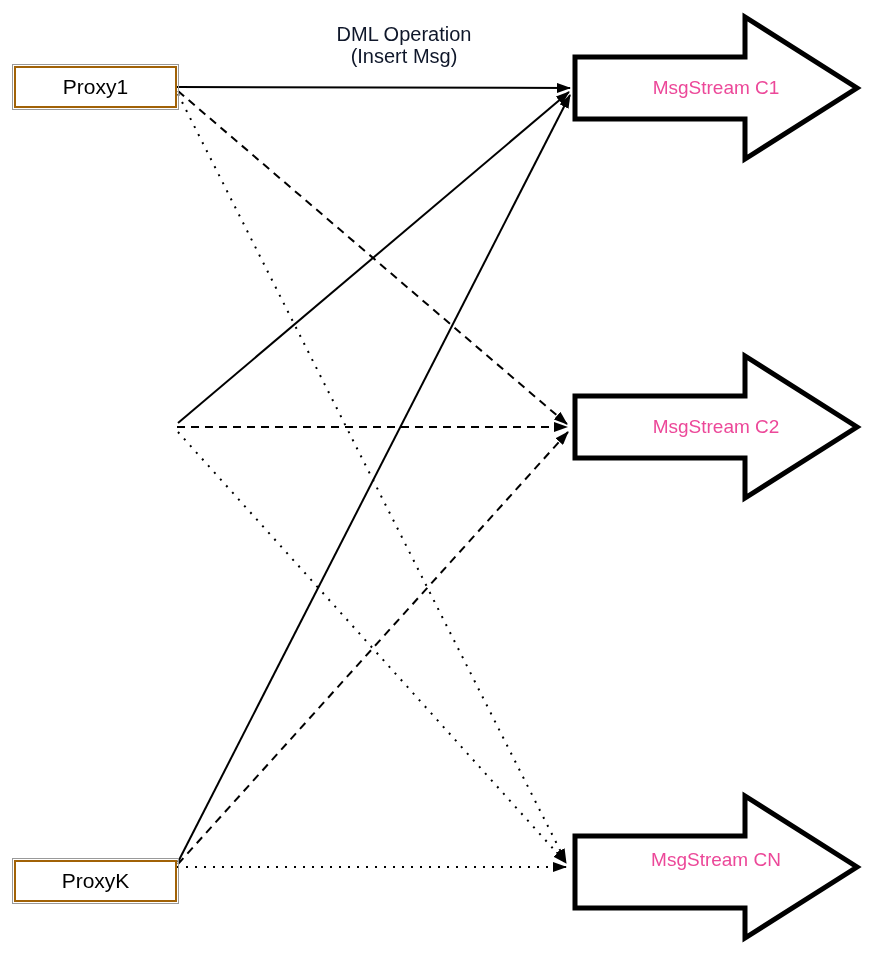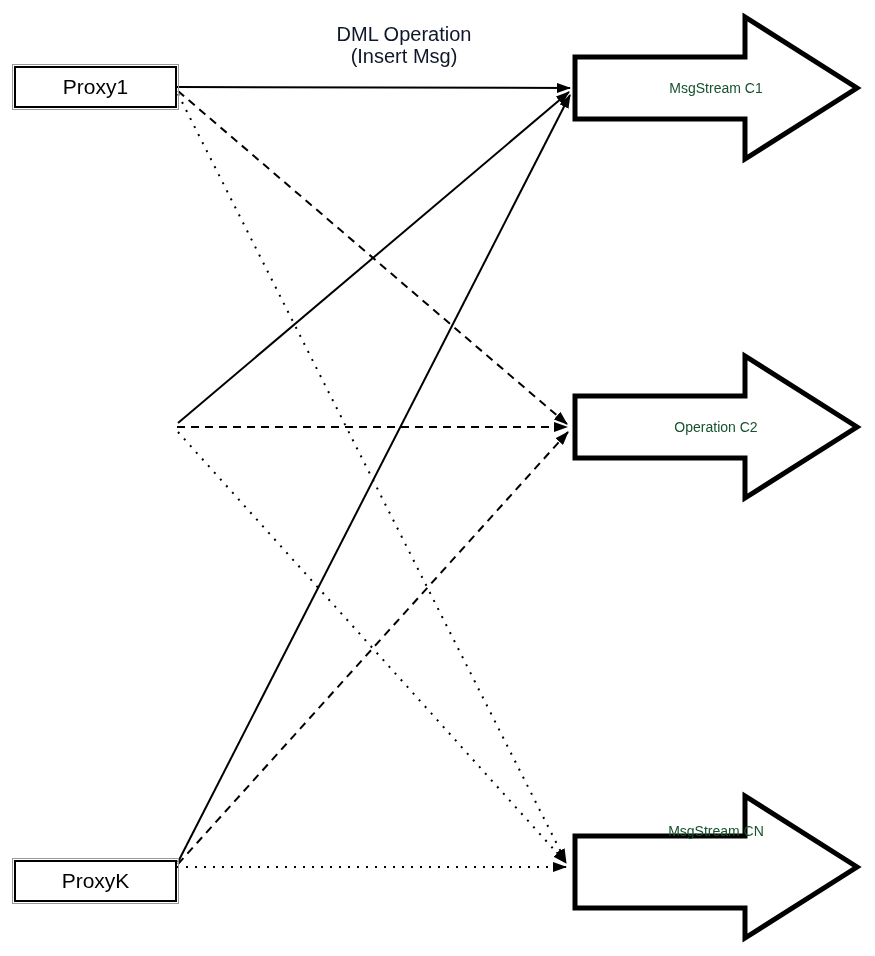--- a/index.html
+++ b/index.html
@@ -36,39 +36,39 @@
     stroke-linejoin: miter;
     stroke-miterlimit: 10;
   }
   .proxy-box {
     position: absolute;
     left: 14px;
     width: 163px;
     height: 42px;
     box-sizing: border-box;
     background: #ffffff;
-    border: 2px solid #000000;
+    border: 2px solid #a16207;
     outline: 1px solid #999999;
     outline-offset: 1px;
     display: flex;
     align-items: center;
     justify-content: center;
     font-size: 21px;
     color: #000000;
   }
   .stream-label {
     position: absolute;
     left: 575px;
     width: 282px;
     height: 28px;
     display: flex;
     align-items: center;
     justify-content: center;
-    font-size: 14px;
-    color: #14532d;
+    font-size: 19px;
+    color: #ec4899;
     pointer-events: none;
   }
   .edge-label {
     position: absolute;
     left: 294px;
     top: 23px;
     width: 220px;
     text-align: center;
     font-size: 20px;
     line-height: 22px;
@@ -109,16 +109,16 @@
 (Insert Msg)</div>
 
   <div class="proxy-box" style="top:66px">
     <span>Proxy1</span>
   </div>
   <div class="proxy-box" style="top:860px">
     <span>ProxyK</span>
   </div>
 
   <div class="stream-label" style="top:74px">MsgStream C1</div>
-  <div class="stream-label" style="top:413px">Operation C2</div>
-  <div class="stream-label" style="top:817px">MsgStream CN</div>
+  <div class="stream-label" style="top:413px">MsgStream C2</div>
+  <div class="stream-label" style="top:846px">MsgStream CN</div>
 
 </div>
 
 </body></html>

